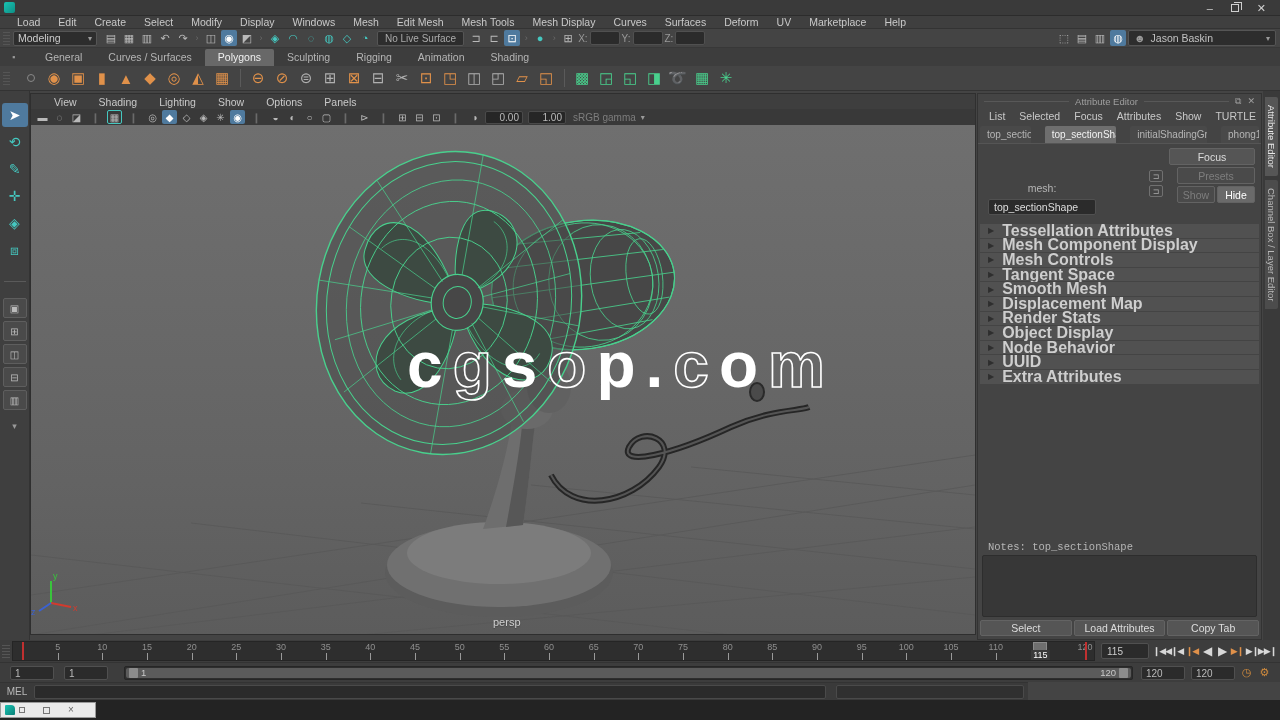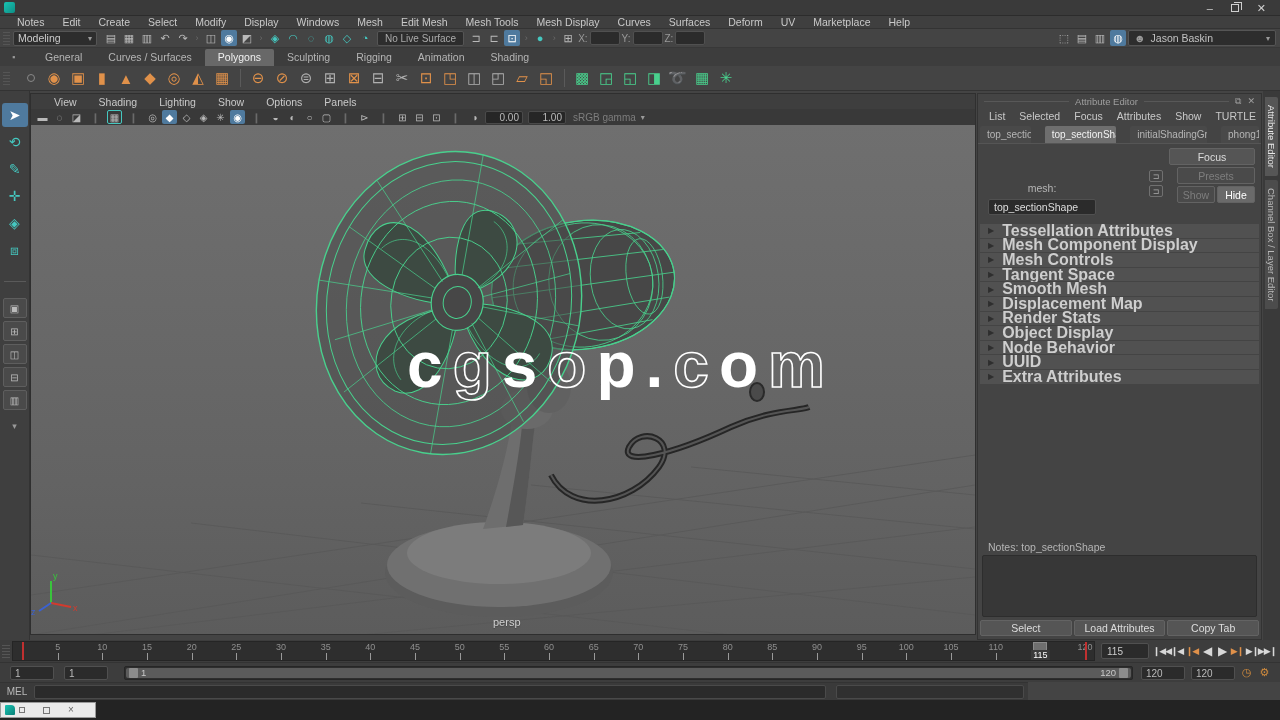--- a/index.html
+++ b/index.html
@@ -98,21 +98,21 @@
   .showhide .ae-btn.hide { background:#6a6a6a; color:#fff; }
   .mesh-row { position:absolute; left:10px; top:38px; display:flex; align-items:center; gap:5px;flex-direction:column; }
   .mesh-row .ml { color:#b5b5b5; font-size:10.5px; }
   .mesh-row .mf { width:108px; height:16px; background:#2b2b2b; border:1px solid #505050; border-radius:2px; color:#ddd; font-size:10.5px; padding:0 5px; line-height:15px; }
   .mesh-btns { position:absolute; right:98px; top:26px; display:flex; flex-direction:column; gap:3px; }
   .mesh-btns span { width:14px; height:12px; border:1px solid #707070; border-radius:2px; color:#aaa; font-size:8px; display:flex; align-items:center; justify-content:center; }
   .ae-sections { margin-top:8px; display:flex; flex-direction:column; gap:1px; padding:0 2px; flex:none; }
   .ae-section { height:13.6px; background:#515151; display:flex; align-items:center; gap:8px; padding-left:8px; cursor:default; }
   .ae-section .arr { color:#2e2e2e; font-size:8px; }
   .ae-section .st { color:#cecece; font-size:16px; font-weight:bold; }
-  .ae-notes { margin-top:auto; padding:0 4px; flex:none; }
+  .ae-notes { margin-top:auto; padding:0 4px; flex:none;font-family:Liberation Mono, monospace; }
   .ae-notes .nl { color:#b5b5b5; font-size:10.5px; padding:2px 6px; }
   .notes-area { height:62px; background:#373737; border:1px solid #2d2d2d; border-radius:2px; }
   .ae-footer { display:flex; gap:2px; padding:3px 2px 3px; flex:none; }
   .ae-footer .ae-btn { flex:1; height:16px; }
 
   
   .side-strip { position:absolute; left:1263px; top:91px; width:17px; height:549px; background:#3a3a3a; display:flex; flex-direction:column; gap:4px; padding-top:6px; align-items:center; }
   .vtab { writing-mode:vertical-rl; color:#b9b9b9; font-size:9.5px; background:#4c4c4c; border-radius:0 2px 2px 0; padding:8px 1px; cursor:default; white-space:nowrap; }
   .vtab.active { background:#565656; color:#e8e8e8; }
 
@@ -167,21 +167,21 @@
     <div class="maya-logo"></div>
     <div class="win-controls">
       <span>–</span>
       <span class="restore-box"></span>
       <span>✕</span>
     </div>
   </div>
 
   <div class="menubar">
 
-  <span class="menu-item">Notes</span>
+  <span class="menu-item">Load</span>
       <span class="menu-item">Edit</span>
       <span class="menu-item">Create</span>
       <span class="menu-item">Select</span>
       <span class="menu-item">Modify</span>
       <span class="menu-item">Display</span>
       <span class="menu-item">Windows</span>
       <span class="menu-item">Mesh</span>
       <span class="menu-item">Edit Mesh</span>
       <span class="menu-item">Mesh Tools</span>
       <span class="menu-item">Mesh Display</span>

